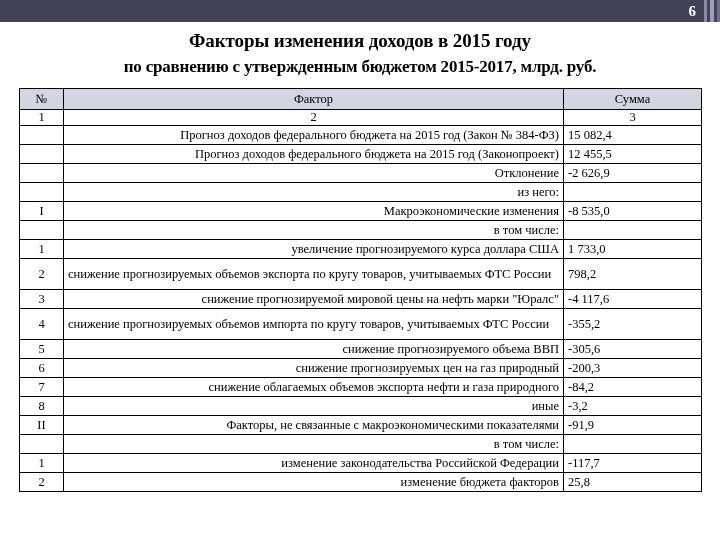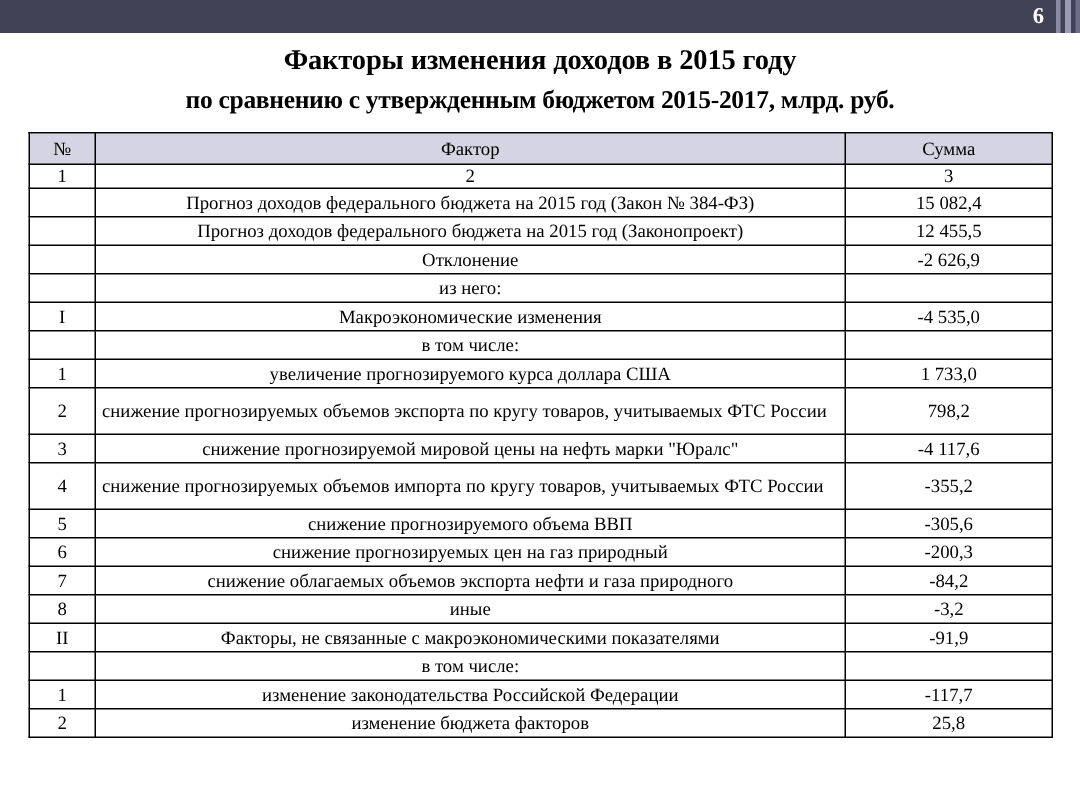--- a/index.html
+++ b/index.html
@@ -70,23 +70,23 @@
     font-size:13px;
     height:21px;
   }
   .subhdr td {
     text-align:center;
     font-size:11px;
     height:16px;
   }
 
   td.num  { text-align:center; font-size:12.5px; }
-  td.fact { text-align:center; }
+  td.fact { text-align:right; }
   td.fact.justify { text-align:justify; text-align-last:left; }
-  td.sum  { text-align:center; padding-right:10px; }
+  td.sum  { text-align:left; padding-right:10px; }
 
   .bold td, td.bold { font-weight:bold; }
   .ital td, td.ital { }
 
   .r-tall { height:31px; }
   .r-std  { height:19px; }
 </style>
 </head>
 <body>
 
@@ -138,21 +138,21 @@
             <td class="sum">-2 626,9</td>
           </tr>
           <tr class="r-std ital">
             <td class="num"></td>
             <td class="fact">из него:</td>
             <td class="sum"></td>
           </tr>
           <tr class="r-std bold">
             <td class="num">I</td>
             <td class="fact">Макроэкономические изменения</td>
-            <td class="sum">-4 535,0</td>
+            <td class="sum">-8 535,0</td>
           </tr>
           <tr class="r-std ital">
             <td class="num"></td>
             <td class="fact">в том числе:</td>
             <td class="sum"></td>
           </tr>
           <tr class="r-std">
             <td class="num">1</td>
             <td class="fact">увеличение прогнозируемого курса доллара США</td>
             <td class="sum">1 733,0</td>

